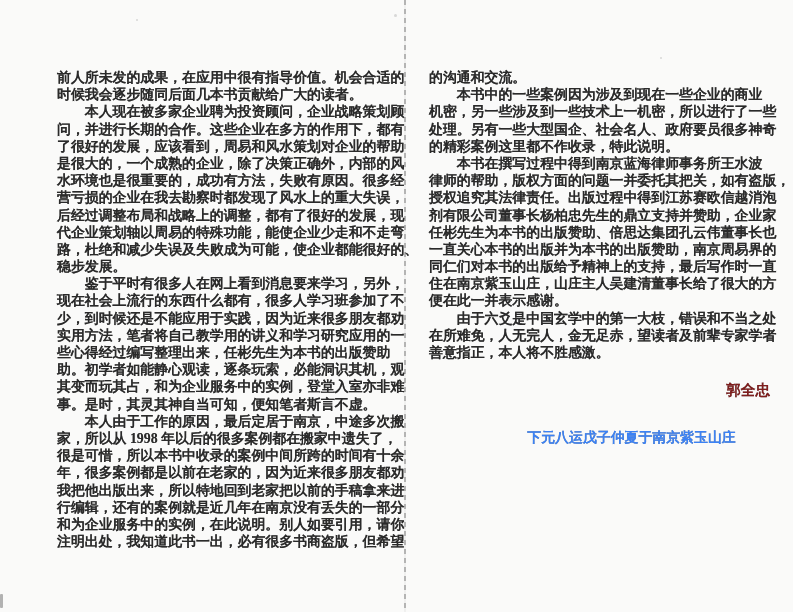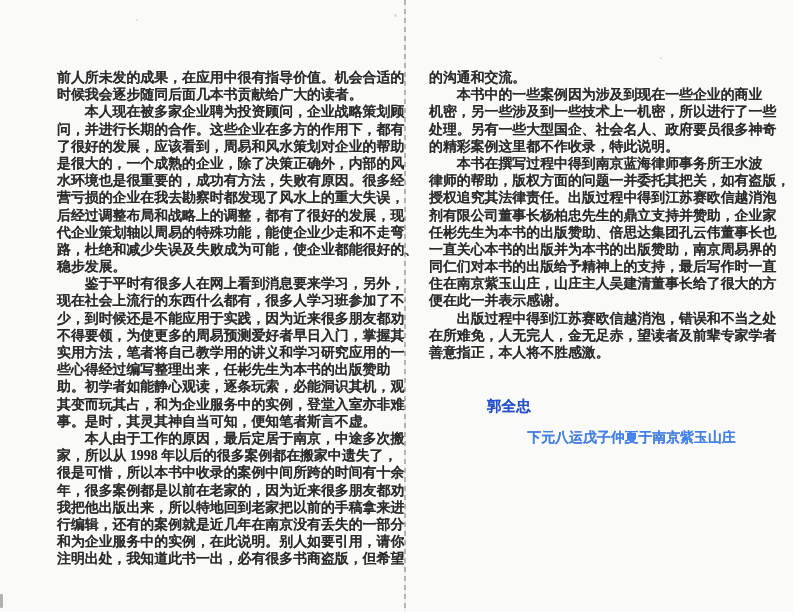--- a/index.html
+++ b/index.html
@@ -11,23 +11,23 @@
   }
   .textblock { position:absolute; top:69px; }
   #left-text  { left:57px;  width:352px; }
   #right-text { left:429px; width:341px; }
   .tline {
     height:17.2px; line-height:17.2px; font-size:13.9px;
     color:#2a2a2a; font-weight:600; white-space:nowrap;
     text-shadow:0 0 0.5px rgba(40,40,40,0.55);
   }
   .sig {
-    position:absolute; left:429px; top:397px; width:341px;
-    box-sizing:border-box; padding-left:58px; text-align:left;
-    font-size:14.6px; font-weight:700; color:#1d4ed8;
+    position:absolute; left:429px; top:381px; width:341px;
+    box-sizing:border-box; padding-left:58px; text-align:right;
+    font-size:14.6px; font-weight:700; color:#7f1d1d;
     text-shadow:0 0 0.5px rgba(40,40,40,0.55);
   }
   .dateline {
     position:absolute; left:429px; top:429px; width:341px;
     box-sizing:border-box; padding-left:64px; text-align:center;
     font-size:13.9px; font-weight:600; color:#3b82f6;
     text-shadow:0 0 0.5px rgba(40,40,40,0.55);
   }
   .gutter {
     position:absolute; left:404px; top:0; width:2px; height:612px;
@@ -59,21 +59,20 @@
       <div class="tline">是很大的，一个成熟的企业，除了决策正确外，内部的风</div>
       <div class="tline">水环境也是很重要的，成功有方法，失败有原因。很多经</div>
       <div class="tline">营亏损的企业在我去勘察时都发现了风水上的重大失误，</div>
       <div class="tline">后经过调整布局和战略上的调整，都有了很好的发展，现</div>
       <div class="tline">代企业策划轴以周易的特殊功能，能使企业少走和不走弯</div>
       <div class="tline">路，杜绝和减少失误及失败成为可能，使企业都能很好的、</div>
       <div class="tline">稳步发展。</div>
       <div class="tline">　　鉴于平时有很多人在网上看到消息要来学习，另外，</div>
       <div class="tline">现在社会上流行的东西什么都有，很多人学习班参加了不</div>
       <div class="tline">少，到时候还是不能应用于实践，因为近来很多朋友都劝</div>
-      <div class="tline">不得要领，为使更多的周易预测爱好者早日入门，掌握其</div>
       <div class="tline">实用方法，笔者将自己教学用的讲义和学习研究应用的一</div>
       <div class="tline">些心得经过编写整理出来，任彬先生为本书的出版赞助</div>
       <div class="tline">助。初学者如能静心观读，逐条玩索，必能洞识其机，观</div>
       <div class="tline">其变而玩其占，和为企业服务中的实例，登堂入室亦非难</div>
       <div class="tline">事。是时，其灵其神自当可知，便知笔者斯言不虚。</div>
       <div class="tline">　　本人由于工作的原因，最后定居于南京，中途多次搬</div>
       <div class="tline">家，所以从 1998 年以后的很多案例都在搬家中遗失了，</div>
       <div class="tline">很是可惜，所以本书中收录的案例中间所跨的时间有十余</div>
       <div class="tline">年，很多案例都是以前在老家的，因为近来很多朋友都劝</div>
       <div class="tline">我把他出版出来，所以特地回到老家把以前的手稿拿来进</div>
@@ -90,21 +89,21 @@
       <div class="tline">的精彩案例这里都不作收录，特此说明。</div>
       <div class="tline">　　本书在撰写过程中得到南京蓝海律师事务所王水波</div>
       <div class="tline">律师的帮助，版权方面的问题一并委托其把关，如有盗版，</div>
       <div class="tline">授权追究其法律责任。出版过程中得到江苏赛欧信越消泡</div>
       <div class="tline">剂有限公司董事长杨柏忠先生的鼎立支持并赞助，企业家</div>
       <div class="tline">任彬先生为本书的出版赞助、倍思达集团孔云伟董事长也</div>
       <div class="tline">一直关心本书的出版并为本书的出版赞助，南京周易界的</div>
       <div class="tline">同仁们对本书的出版给予精神上的支持，最后写作时一直</div>
       <div class="tline">住在南京紫玉山庄，山庄主人吴建清董事长给了很大的方</div>
       <div class="tline">便在此一并表示感谢。</div>
-      <div class="tline">　　出版过程中得到江苏赛欧信越消泡，错误和不当之处</div>
+      <div class="tline">　　由于六爻是中国玄学中的第一大枝，错误和不当之处</div>
       <div class="tline">在所难免，人无完人，金无足赤，望读者及前辈专家学者</div>
       <div class="tline">善意指正，本人将不胜感激。</div>
     </div>
 
   <div class="sig">郭全忠</div>
 
   <div class="dateline">下元八运戊子仲夏于南京紫玉山庄</div>
 
   <div class="smudge"></div>
   <div class="speck s1"></div>

